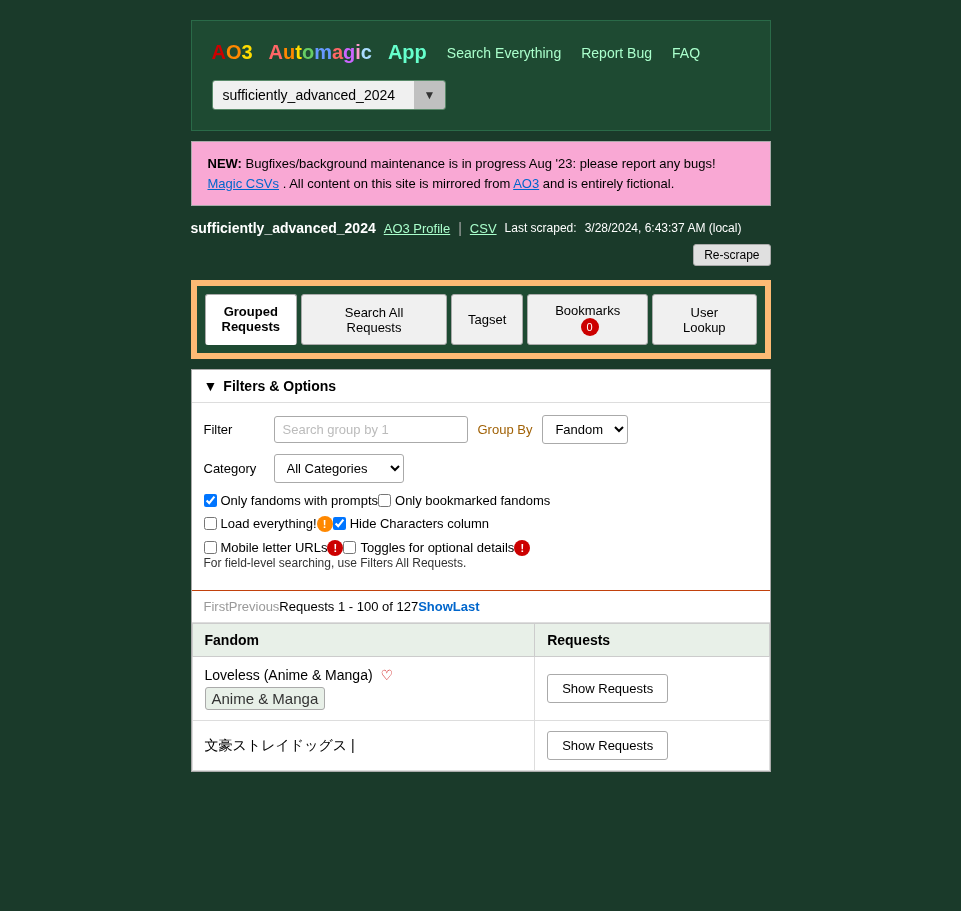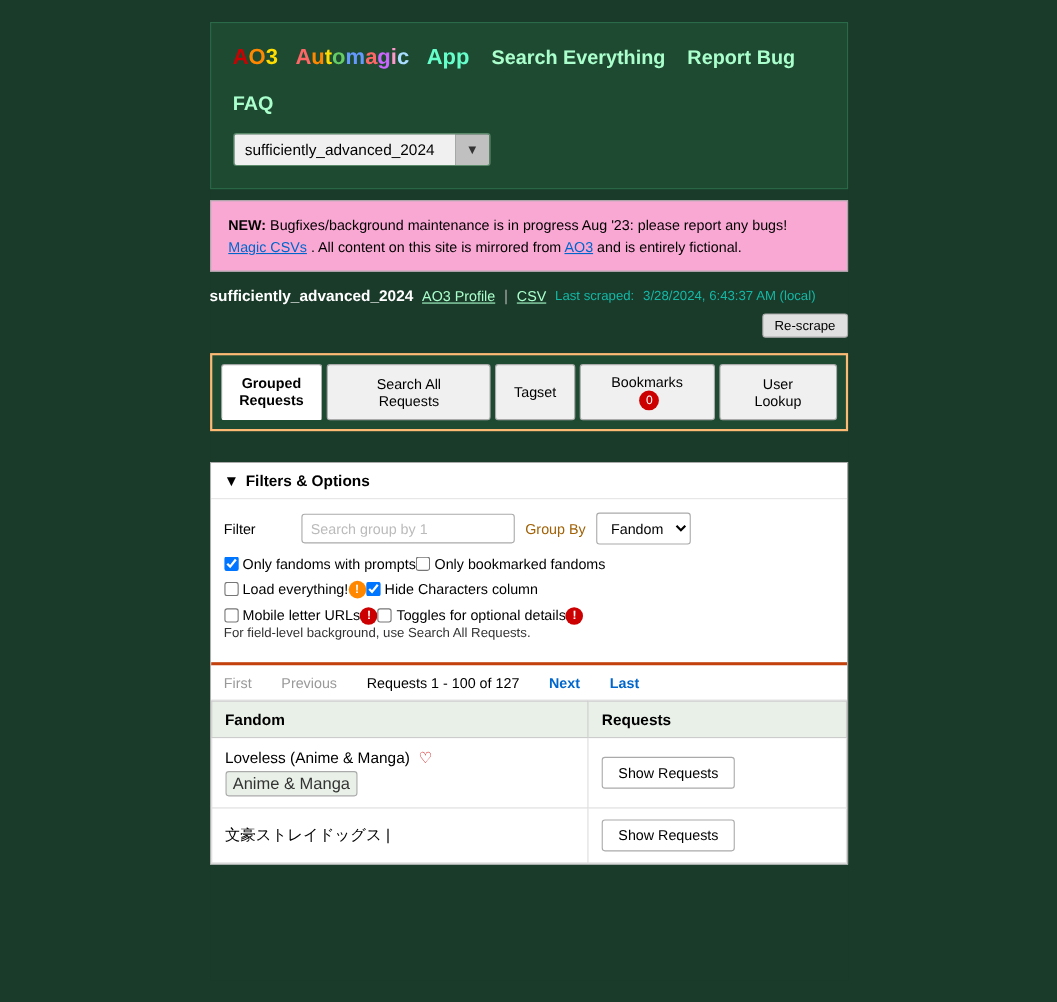--- a/index.html
+++ b/index.html
@@ -42,23 +42,22 @@
     .auto-t { color: #ffdd00; }
     .auto-o { color: #66cc66; }
     .auto-m { color: #6699ff; }
     .auto-g { color: #cc66ff; }
     .auto-i { color: #ff99cc; }
     .auto-c { color: #aaddff; }
     .auto-app { color: #66ffcc; }
     .nav-link {
       color: #aaffcc;
       text-decoration: none;
-      font-size: 18px;
-      cursor: pointer;
-      font-weight: bold;
+      font-size: 14px;
+      cursor: pointer;
     }
     .user-selector {
       display: flex;
       align-items: center;
     }
     .user-select-box {
       display: flex;
       border: 1px solid #5a8a6a;
       border-radius: 3px;
       overflow: hidden;
@@ -114,37 +113,37 @@
     .user-info-link {
       color: #aaffcc;
       text-decoration: underline;
       cursor: pointer;
       font-size: 13px;
     }
     .user-info-sep {
       color: #aaa;
     }
     .scrape-info {
-      color: #14b8a6;
+      color: #ffffff;
       font-size: 12px;
     }
     .rescrape-btn {
       background: #e0e0e0;
       border: 1px solid #aaa;
       padding: 3px 10px;
       cursor: pointer;
       font-size: 12px;
       border-radius: 3px;
       margin-left: auto;
     }
     .tabs-box {
       background: #1e4a32;
-      border: 2px solid #fdba74;
+      border: 6px solid #fdba74;
       padding: 8px;
-      margin-bottom: 28px;
+      margin-bottom: 10px;
     }
     .tabs-row {
       display: flex;
       gap: 4px;
     }
     .tab-btn {
       background: #f0f0f0;
       border: 1px solid #aaa;
       padding: 8px 16px;
       cursor: pointer;
@@ -182,21 +181,21 @@
       padding: 8px 12px;
       background: #fff;
       border-bottom: 1px solid #ddd;
       cursor: pointer;
       font-weight: bold;
       font-size: 14px;
     }
     .filters-body {
       padding: 12px;
       background: #fff;
-      border-bottom: 3px solid #c2410c;
+      border-bottom: 1px solid #c2410c;
     }
     .filter-row {
       display: flex;
       align-items: center;
       gap: 10px;
       margin-bottom: 10px;
     }
     .filter-label {
       font-size: 13px;
       min-width: 60px;
@@ -253,21 +252,21 @@
       font-size: 11px;
       font-weight: bold;
       cursor: help;
       color: #fff;
     }
     .info-icon.orange { background: #ff8800; }
     .info-icon.red { background: #cc0000; }
     .pagination-row {
       display: flex;
       align-items: flex-end;
-      gap: 27px;
+      gap: 0;
       padding: 8px 12px;
       background: #fff;
       border-bottom: 1px solid #ddd;
       font-size: 13px;
     }
     .page-link {
       color: #0066cc;
       text-decoration: none;
       cursor: pointer;
     }
@@ -399,20 +398,26 @@
 
       <div class="filter-row">
         <span class="filter-label">Filter</span>
         <input class="filter-input" type="text" placeholder="Search group by 1" style="">
         <span class="group-by-label">Group By</span>
         <select class="group-by-select">
           <option>Fandom</option>
         </select>
       </div>
 
+      <div class="filter-row">
+        <span class="filter-label">Category</span>
+        <select class="category-select">
+          <option>All Categories</option>
+        </select>
+      </div>
 
       <div class="checkbox-row">
         <label class="checkbox-item">
           <input type="checkbox" checked="" style="">
           <span>Only fandoms with prompts</span>
         </label>
         <label class="checkbox-item">
           <input type="checkbox" style="">
           <span>Only bookmarked fandoms</span>
         </label>
@@ -434,29 +439,29 @@
         <label class="checkbox-item">
           <input type="checkbox" style="">
           <span>Mobile letter URLs</span>
         </label>
         <span class="info-icon red" title="Info">!</span>
         <label class="checkbox-item">
           <input type="checkbox" style="">
           <span>Toggles for optional details</span>
         </label>
         <span class="info-icon red" title="Info">!</span>
-        <span style="font-size:12px; color:#333;">For field-level background, use Search All Requests.</span>
+        <span style="font-size:12px; color:#333;">For field-level searching, use Filters All Requests.</span>
       </div>
     </div>
 
     <div class="pagination-row">
       <span class="page-link disabled">First</span>
       <span class="page-link disabled">Previous</span>
       <span class="page-info">Requests 1 - 100 of 127</span>
-      <a class="page-link active">Next</a>
+      <a class="page-link active">Show</a>
       <a class="page-link active">Last</a>
     </div>
 
     <table class="data-table">
       <thead>
         <tr>
           <th>Fandom</th>
           <th>Requests</th>
         </tr>
       </thead>

